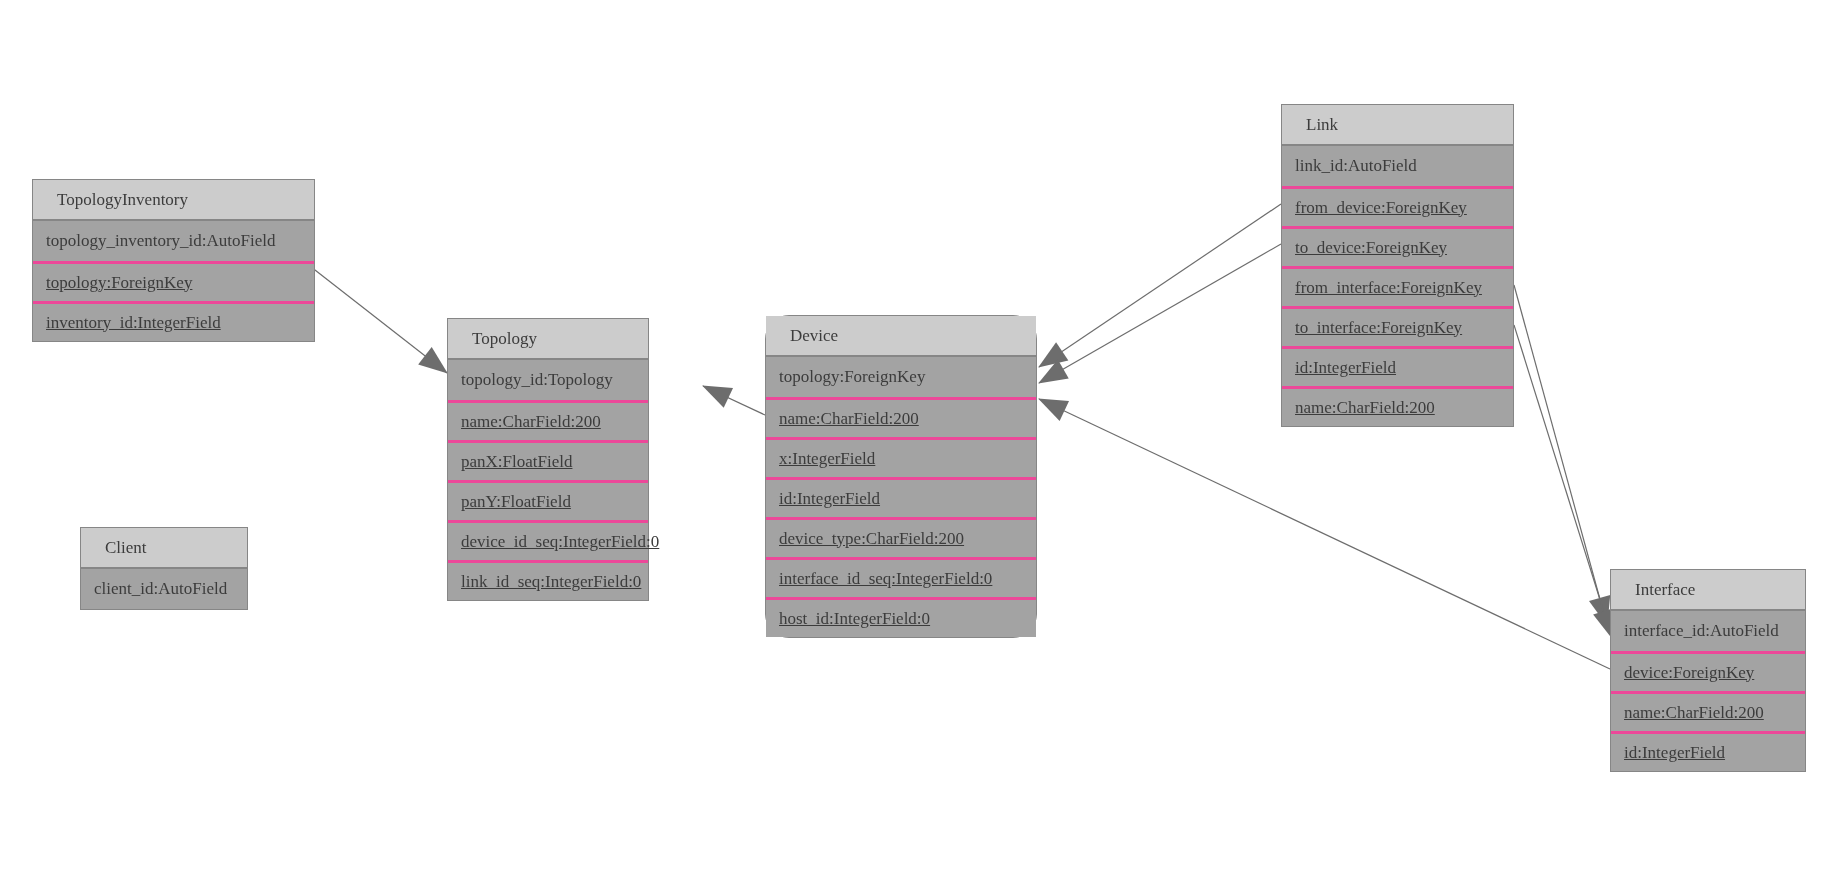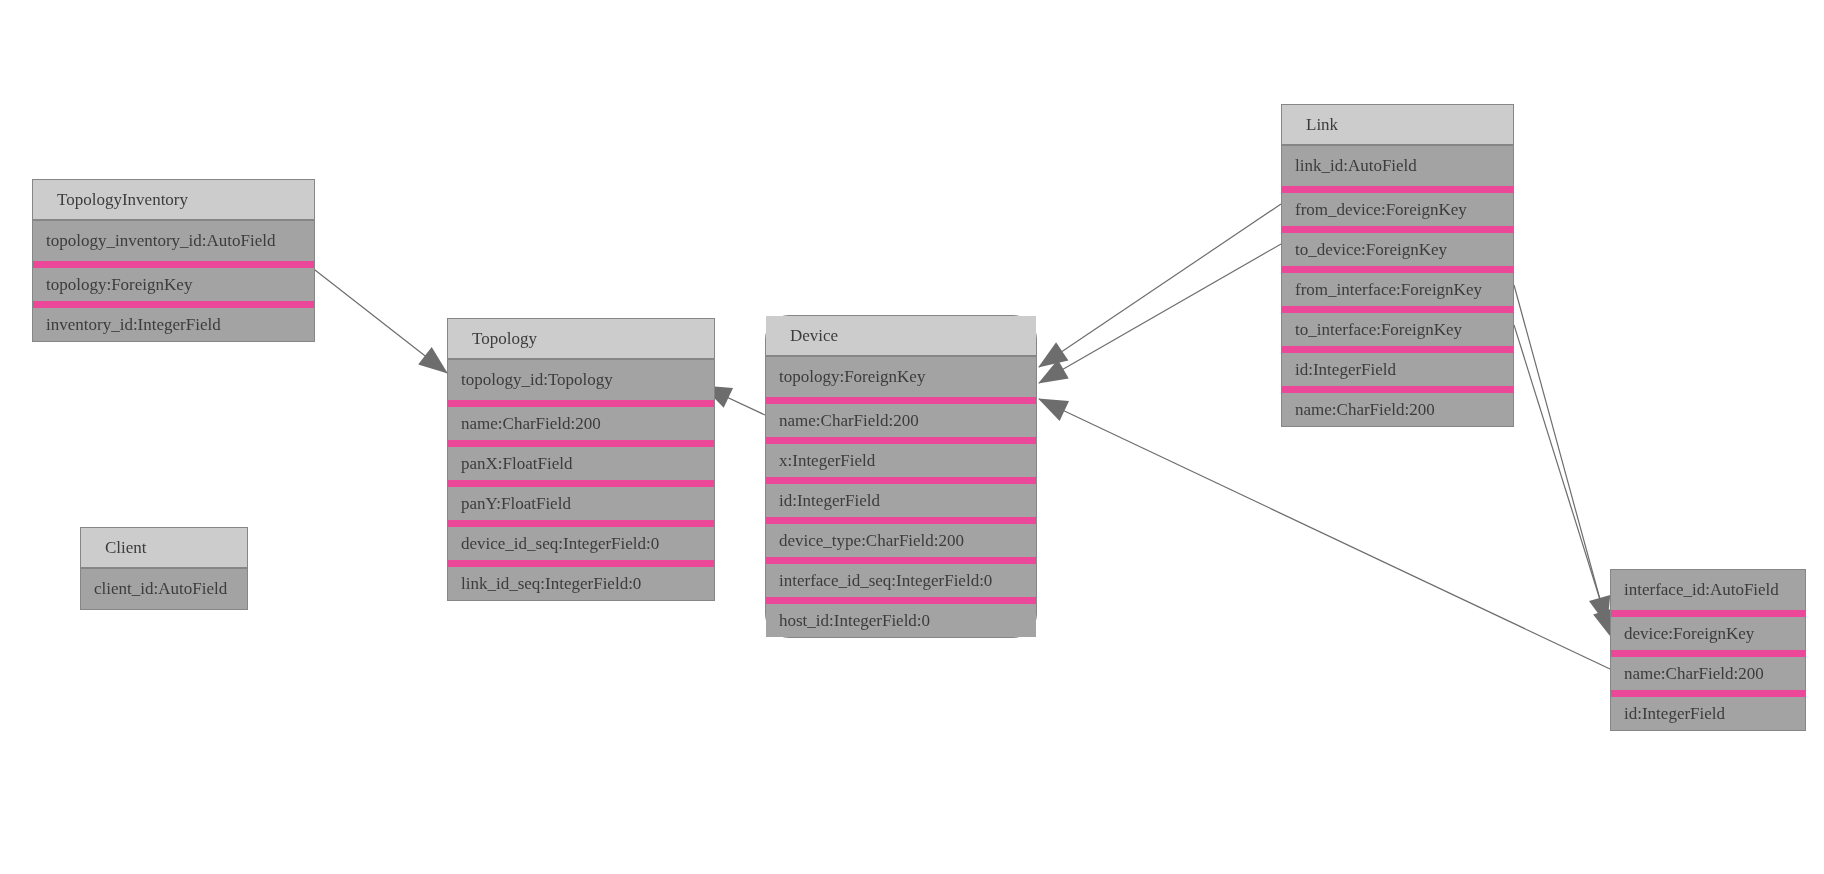--- a/index.html
+++ b/index.html
@@ -42,21 +42,22 @@
   }
   .entity-row {
     box-sizing: border-box;
     height: 40px;
     display: flex;
     align-items: center;
     padding-left: 13px;
     background: #a3a3a3;
   }
   .entity-row + .entity-row {
-    border-top: 7px solid #ec4899;
+    border-top: 3px solid #ec4899;
+    text-decoration: underline;
   }
 </style>
 </head>
 <body>
 
 <div id="canvas">
 
   <svg id="edges" viewBox="0 0 1824 874" xmlns="http://www.w3.org/2000/svg">
     <defs>
       <marker id="arrow" markerUnits="userSpaceOnUse" markerWidth="34" markerHeight="28" refX="30" refY="14" orient="auto">
@@ -72,21 +73,21 @@
     <line x1="1514" y1="325" x2="1612" y2="638" stroke="#6d6d6d" stroke-width="1.2" marker-end="url(#arrow)"></line>
   </svg>
 
   <div class="entity" style="left:32px; top:163px; width:283px;margin-top:16px;">
     <div class="entity-header">TopologyInventory</div>
     <div class="entity-row">topology_inventory_id:AutoField</div>
     <div class="entity-row">topology:ForeignKey</div>
     <div class="entity-row">inventory_id:IntegerField</div>
   </div>
 
-  <div class="entity" style="left:447px; top:318px; width:268px;">
+  <div class="entity" style="left:447px; top:318px; width:202px;">
     <div class="entity-header">Topology</div>
     <div class="entity-row">topology_id:Topology</div>
     <div class="entity-row">name:CharField:200</div>
     <div class="entity-row">panX:FloatField</div>
     <div class="entity-row">panY:FloatField</div>
     <div class="entity-row">device_id_seq:IntegerField:0</div>
     <div class="entity-row">link_id_seq:IntegerField:0</div>
   </div>
 
   <div class="entity" style="left:80px; top:527px; width:168px;">
@@ -110,19 +111,20 @@
     <div class="entity-row">link_id:AutoField</div>
     <div class="entity-row">from_device:ForeignKey</div>
     <div class="entity-row">to_device:ForeignKey</div>
     <div class="entity-row">from_interface:ForeignKey</div>
     <div class="entity-row">to_interface:ForeignKey</div>
     <div class="entity-row">id:IntegerField</div>
     <div class="entity-row">name:CharField:200</div>
   </div>
 
   <div class="entity" style="left:1610px; top:569px; width:196px;">
+    <div class="entity-header">Interface</div>
     <div class="entity-row">interface_id:AutoField</div>
     <div class="entity-row">device:ForeignKey</div>
     <div class="entity-row">name:CharField:200</div>
     <div class="entity-row">id:IntegerField</div>
   </div>
 
 </div>
 
 </body></html>

